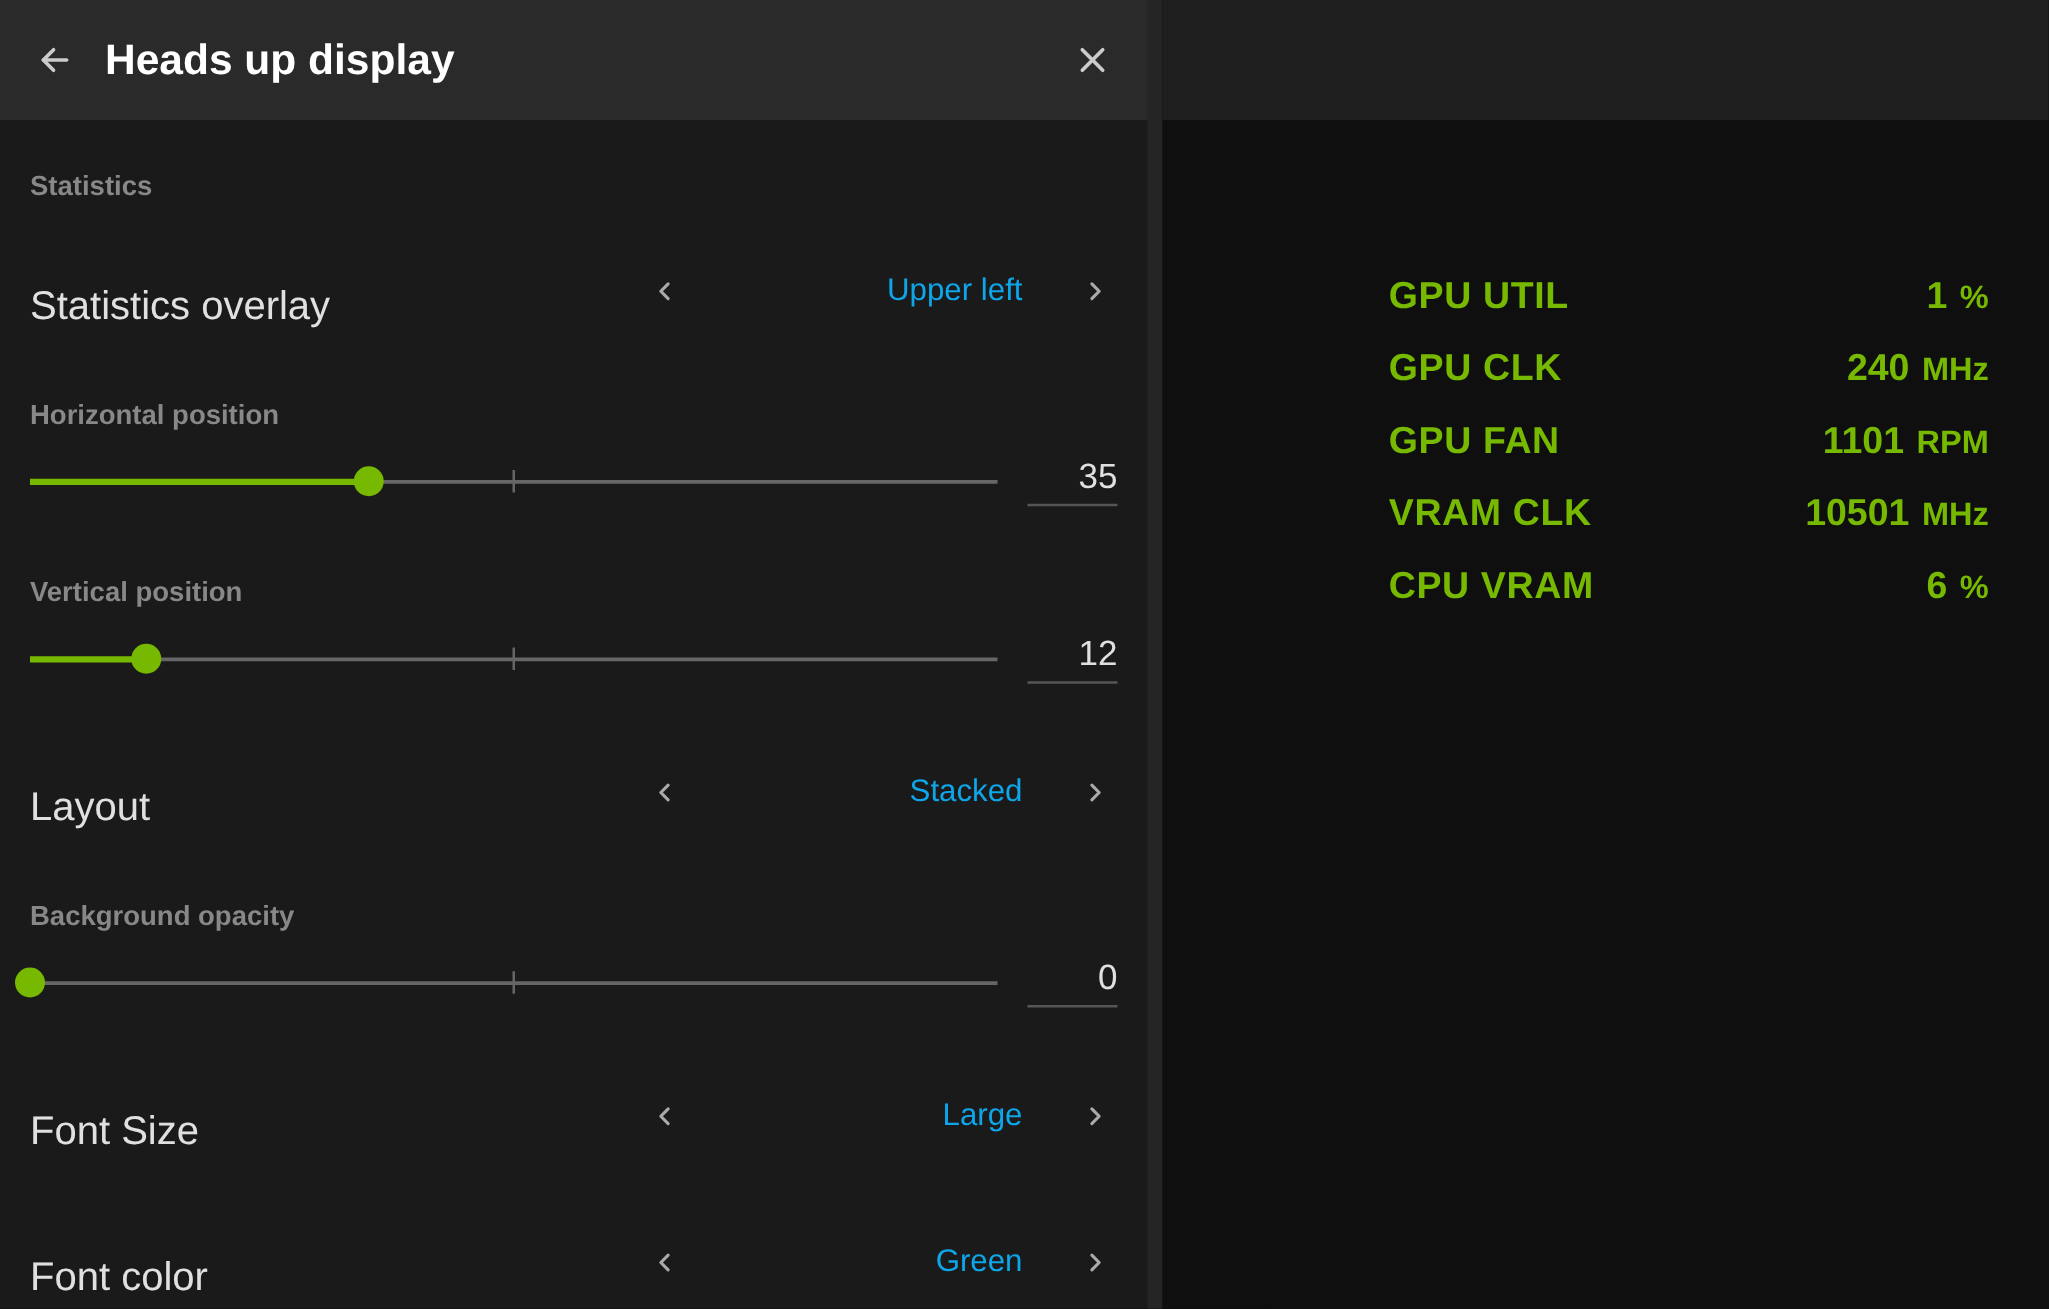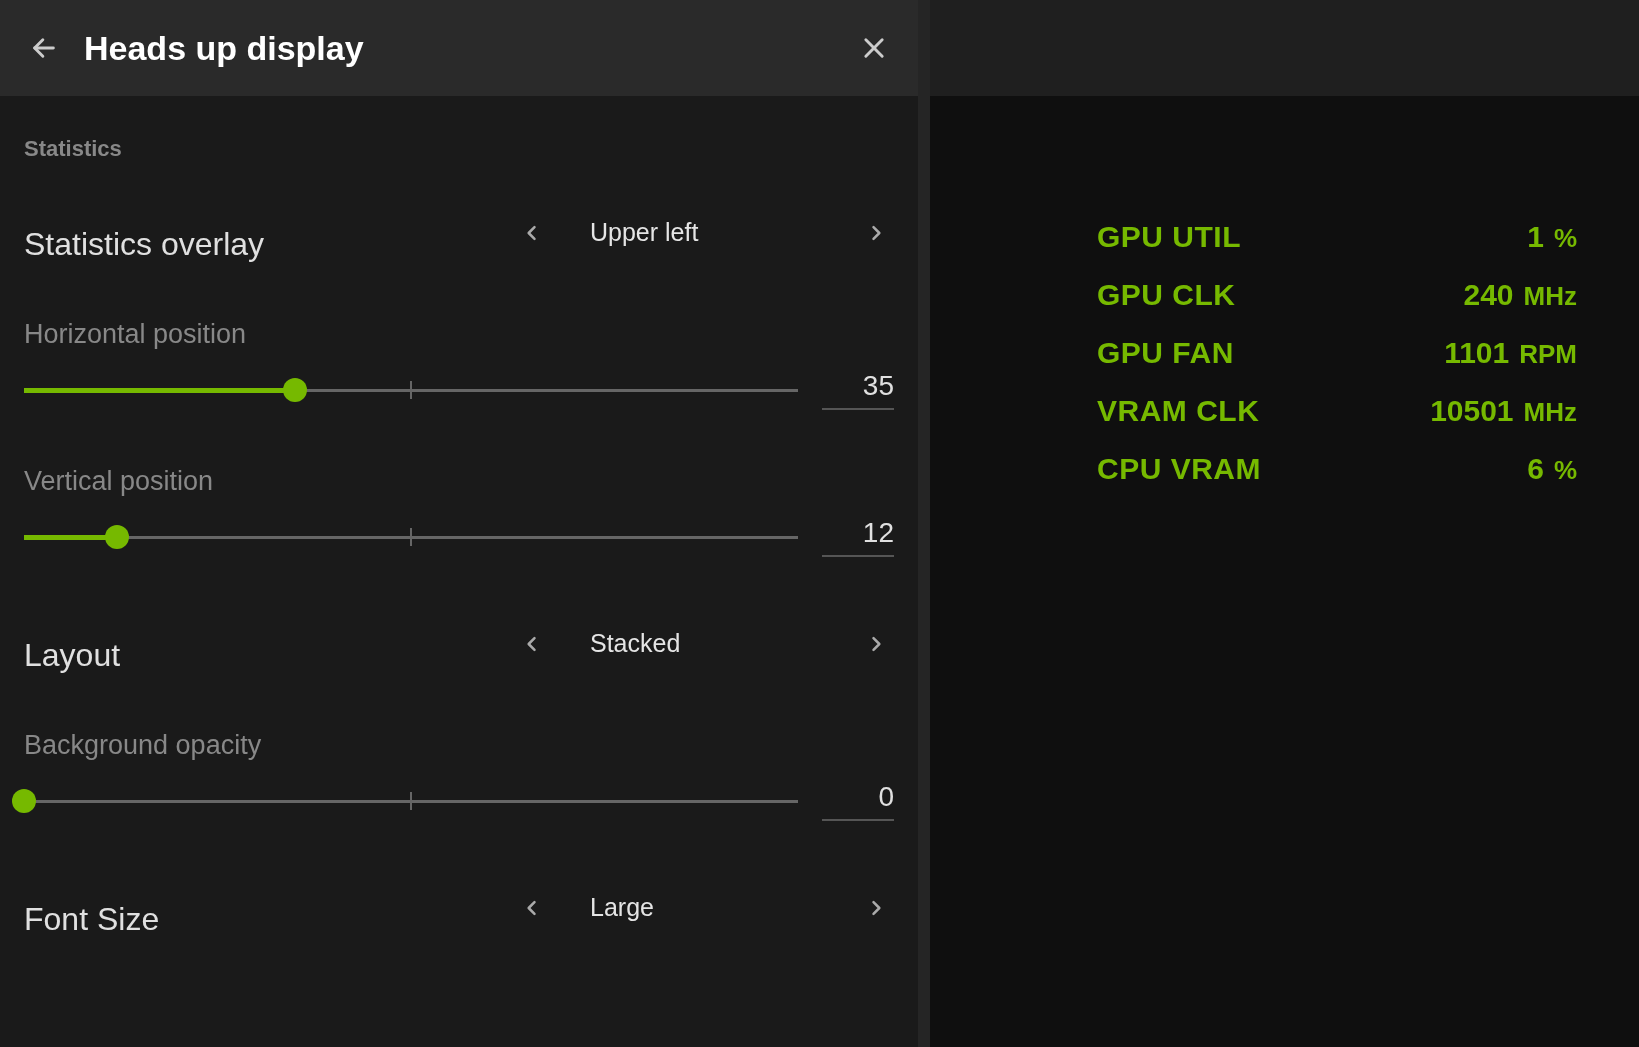--- a/index.html
+++ b/index.html
@@ -91,45 +91,45 @@
     align-items: center;
     justify-content: space-between;
   }
   .row-label {
     font-size: 32px;
     color: #e0e0e0;
     font-weight: 400;
     margin-top: 24px;
   }
   .row-label-secondary {
-    font-size: 27px;
+    font-size: 22px;
     color: var(--text-secondary);
-    font-weight: 400;
+    font-weight: 700;
     margin-bottom: 20px;
   }
   .selector {
     display: flex;
     align-items: center;
     gap: 40px;
     min-width: 380px;
     justify-content: space-between;
   }
   .selector .chev {
     width: 36px;
     height: 36px;
     display: flex;
     align-items: center;
     justify-content: center;
     cursor: pointer;
     color: #aaaaaa;
   }
   .selector .value {
     font-size: 25px;
-    color: #e5e5e5;
-    text-align: left;
+    color: #0ea5e9;
+    text-align: right;
     flex: 1;
   }
   .slider-row {
     display: flex;
     align-items: center;
     gap: 24px;
   }
   .slider {
     flex: 1;
     position: relative;
@@ -183,21 +183,21 @@
     position: relative;
   }
   .right-top-strip {
     height: 96px;
     background: #1f1f1f;
     width: 100%;
   }
   .hud-preview {
     position: absolute;
     top: 220px;
-    right: 62px;
+    right: 48px;
     display: flex;
     flex-direction: column;
     gap: 24px;
   }
   .hud-line {
     display: flex;
     align-items: baseline;
     justify-content: space-between;
     gap: 60px;
     min-width: 480px;
@@ -333,20 +333,36 @@
           </div>
           <div class="value">Large</div>
           <div class="chev">
             <svg width="20" height="20" viewBox="0 0 24 24" fill="none" stroke="currentColor" stroke-width="3" stroke-linecap="round" stroke-linejoin="round">
                 <polyline points="9 5 16 12 9 19"></polyline>
               </svg>
           </div>
         </div>
       </div>
 
+      <div class="row row-inline" style="margin-bottom:0">
+        <div class="row-label">Font color</div>
+        <div class="selector">
+          <div class="chev">
+            <svg width="20" height="20" viewBox="0 0 24 24" fill="none" stroke="currentColor" stroke-width="3" stroke-linecap="round" stroke-linejoin="round">
+                <polyline points="15 5 8 12 15 19"></polyline>
+              </svg>
+          </div>
+          <div class="value">Green</div>
+          <div class="chev">
+            <svg width="20" height="20" viewBox="0 0 24 24" fill="none" stroke="currentColor" stroke-width="3" stroke-linecap="round" stroke-linejoin="round">
+                <polyline points="9 5 16 12 9 19"></polyline>
+              </svg>
+          </div>
+        </div>
+      </div>
 
     </div>
   </div>
 
   <div class="right-panel">
     <div class="right-top-strip"></div>
     <div class="hud-preview">
       <div class="hud-line">
         <span class="hud-label">GPU UTIL</span>
         <span class="hud-value-group">

